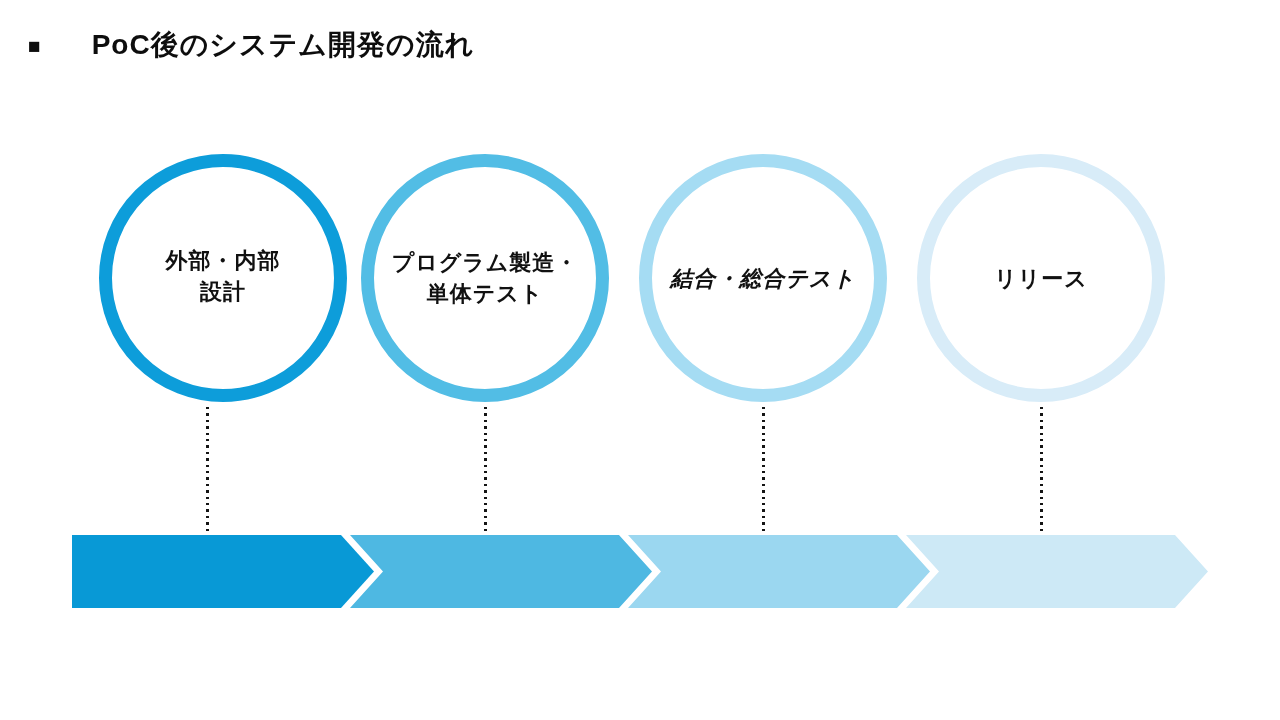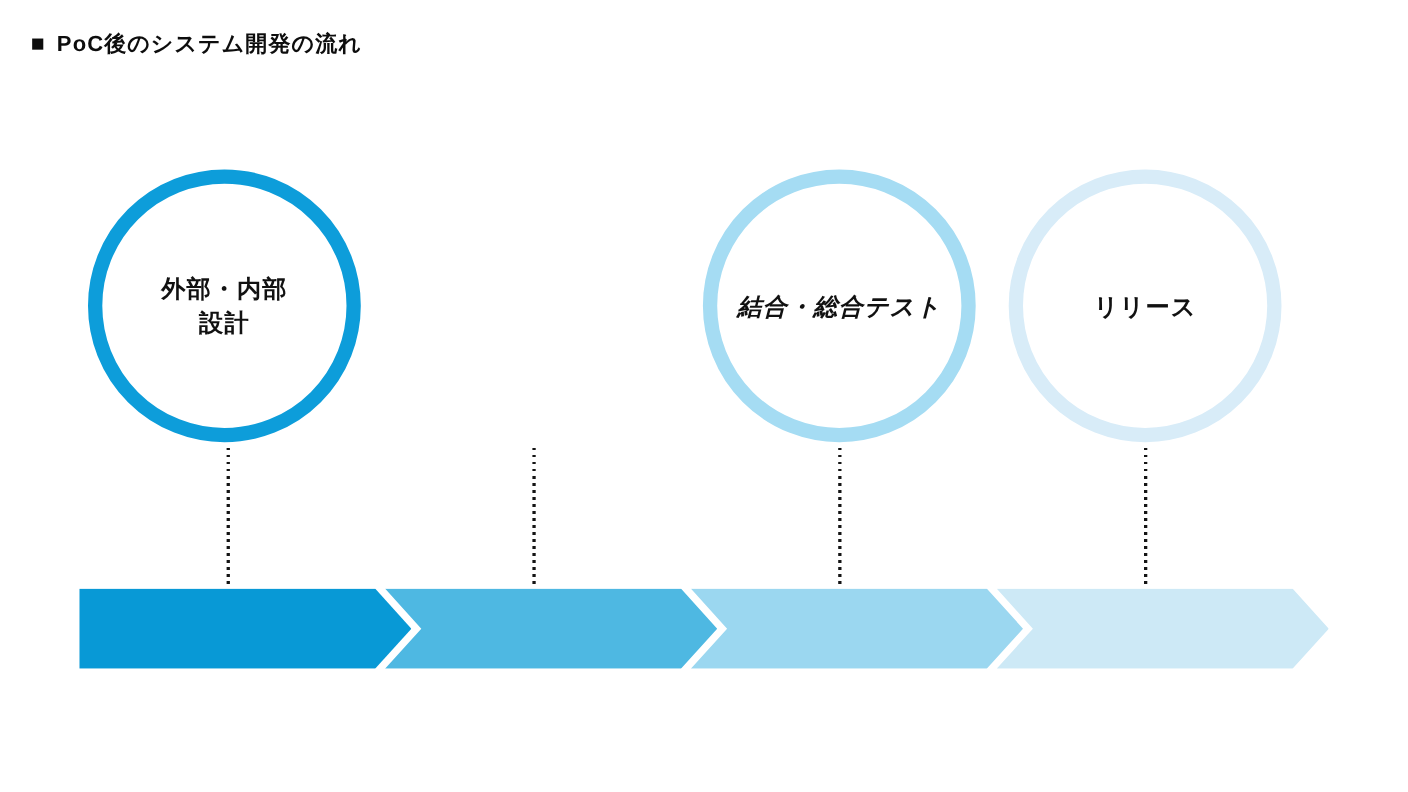--- a/index.html
+++ b/index.html
@@ -25,39 +25,40 @@
     align-items: center;
     gap: 11px;
     color: #0d0d0d;
   }
   .title-marker {
     font-size: 21px;
     line-height: 1;
     font-weight: 400;
   }
   .title-text {
-    font-size: 20px;
+    font-size: 28px;
     font-weight: 600;
     letter-spacing: 1px;
+    margin-left: 40px;
   }
 
   
   .circle {
     position: absolute;
     top: 154px;
     width: 248px;
     height: 248px;
     border-radius: 50%;
     border: 13px solid #0899d6; 
     background: #ffffff;
     display: flex;
     align-items: center;
     justify-content: center;
   }
-  .c1 { left: 80px; }
+  .c1 { left: 99px; font-family: Liberation Mono, monospace; }
   .c2 { left: 361px; }
   .c3 { left: 639px; font-style: italic; }
   .c4 { left: 917px; }
   .circle-label {
     font-size: 22px;
     font-weight: 700;
     line-height: 31px;
     letter-spacing: 1px;
     color: #111111;
     text-align: center;
@@ -110,20 +111,24 @@
     <span class="title-text">PoC後のシステム開発の流れ</span>
   </div>
 
   <div class="circle c1" style="border-color: rgb(13, 157, 218);">
     <div class="circle-label">外部・内部
 設計</div>
   </div>
   <div class="dotline d1"></div>
   <div class="arrow arrow-first a1" style="background-color: rgb(8, 153, 214);"></div>
 
+  <div class="circle c2" style="border-color: rgb(82, 189, 229);">
+    <div class="circle-label">プログラム製造・
+単体テスト</div>
+  </div>
   <div class="dotline d2"></div>
   <div class="arrow arrow-notched a2" style="background-color: rgb(78, 184, 226);"></div>
 
   <div class="circle c3" style="border-color: rgb(165, 220, 243);">
     <div class="circle-label">結合・総合テスト</div>
   </div>
   <div class="dotline d3"></div>
   <div class="arrow arrow-notched a3" style="background-color: rgb(155, 215, 240);"></div>
 
   <div class="circle c4" style="border-color: rgb(216, 236, 248);">

